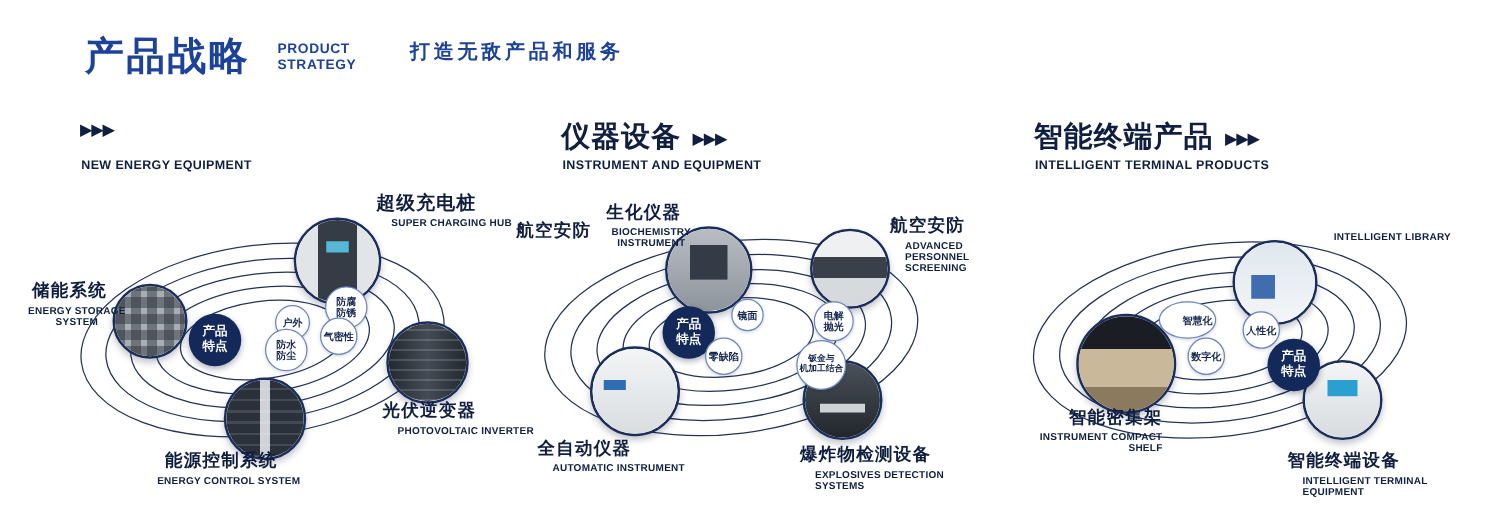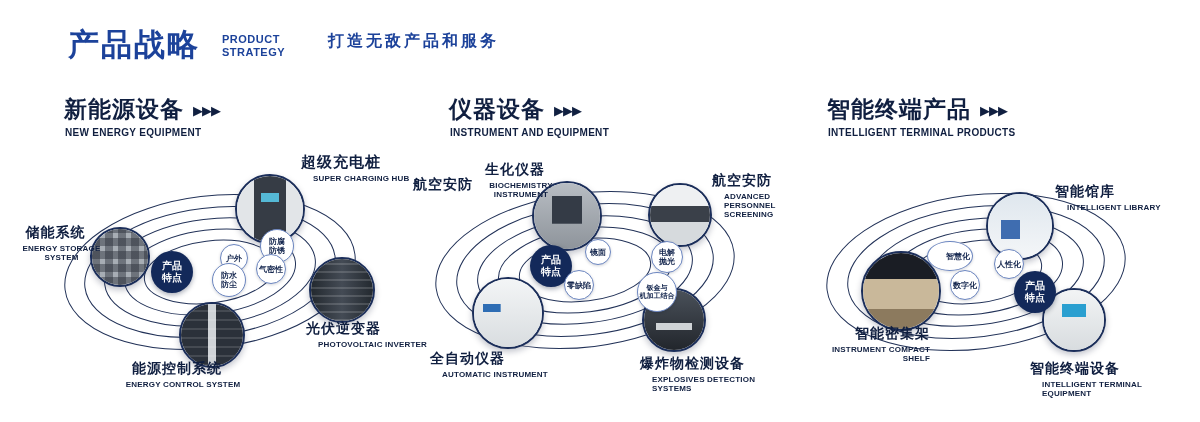--- a/index.html
+++ b/index.html
@@ -52,21 +52,20 @@
 
   <div class="abs brand-title" style="left:68px;top:24px;">产品战略</div>
   <div class="abs brand-sub" style="left:222px;top:33px;">
     <div>PRODUCT</div>
     <div>STRATEGY</div>
   </div>
   <div class="abs slogan" style="left:328px;top:31px;">打造无敌产品和服务</div>
 
   <div class="abs" style="left:64px;top:94px;">
     <span class="sec-title">
-        <span>新能源设备</span>
         <span class="arrows">▶▶▶</span>
       </span>
   </div>
   <div class="abs sec-sub" style="left:65px;top:127px;">NEW ENERGY EQUIPMENT</div>
 
   <div class="abs" style="left:449px;top:94px;">
     <span class="sec-title">
         <span>仪器设备</span>
         <span class="arrows">▶▶▶</span>
       </span>
@@ -198,21 +197,20 @@
       <div class="photo ph-terminal"></div>
     </div>
 
   <div class="center-bubble" style="left:1014px;top:271px;width:42px;height:42px;">产品
 特点</div>
   <div class="f-bubble" style="left:927px;top:241px;width:28px;height:28px;padding-left:16px;">智慧化</div>
   <div class="f-bubble" style="left:994px;top:249px;width:28px;height:28px;">人性化</div>
   <div class="f-bubble" style="left:950px;top:270px;width:28px;height:28px;">数字化</div>
 
   <div class="plabel" style="left:1055px;top:183px;width:120px;">
-    <div class="zh">智能馆库</div>
     <div class="en">INTELLIGENT LIBRARY</div>
   </div>
   <div class="plabel t-right" style="left:800px;top:325px;width:130px;">
     <div class="zh">智能密集架</div>
     <div class="en">INSTRUMENT COMPACT SHELF</div>
   </div>
   <div class="plabel" style="left:1030px;top:360px;width:160px;">
     <div class="zh">智能终端设备</div>
     <div class="en">INTELLIGENT TERMINAL EQUIPMENT</div>
   </div>

